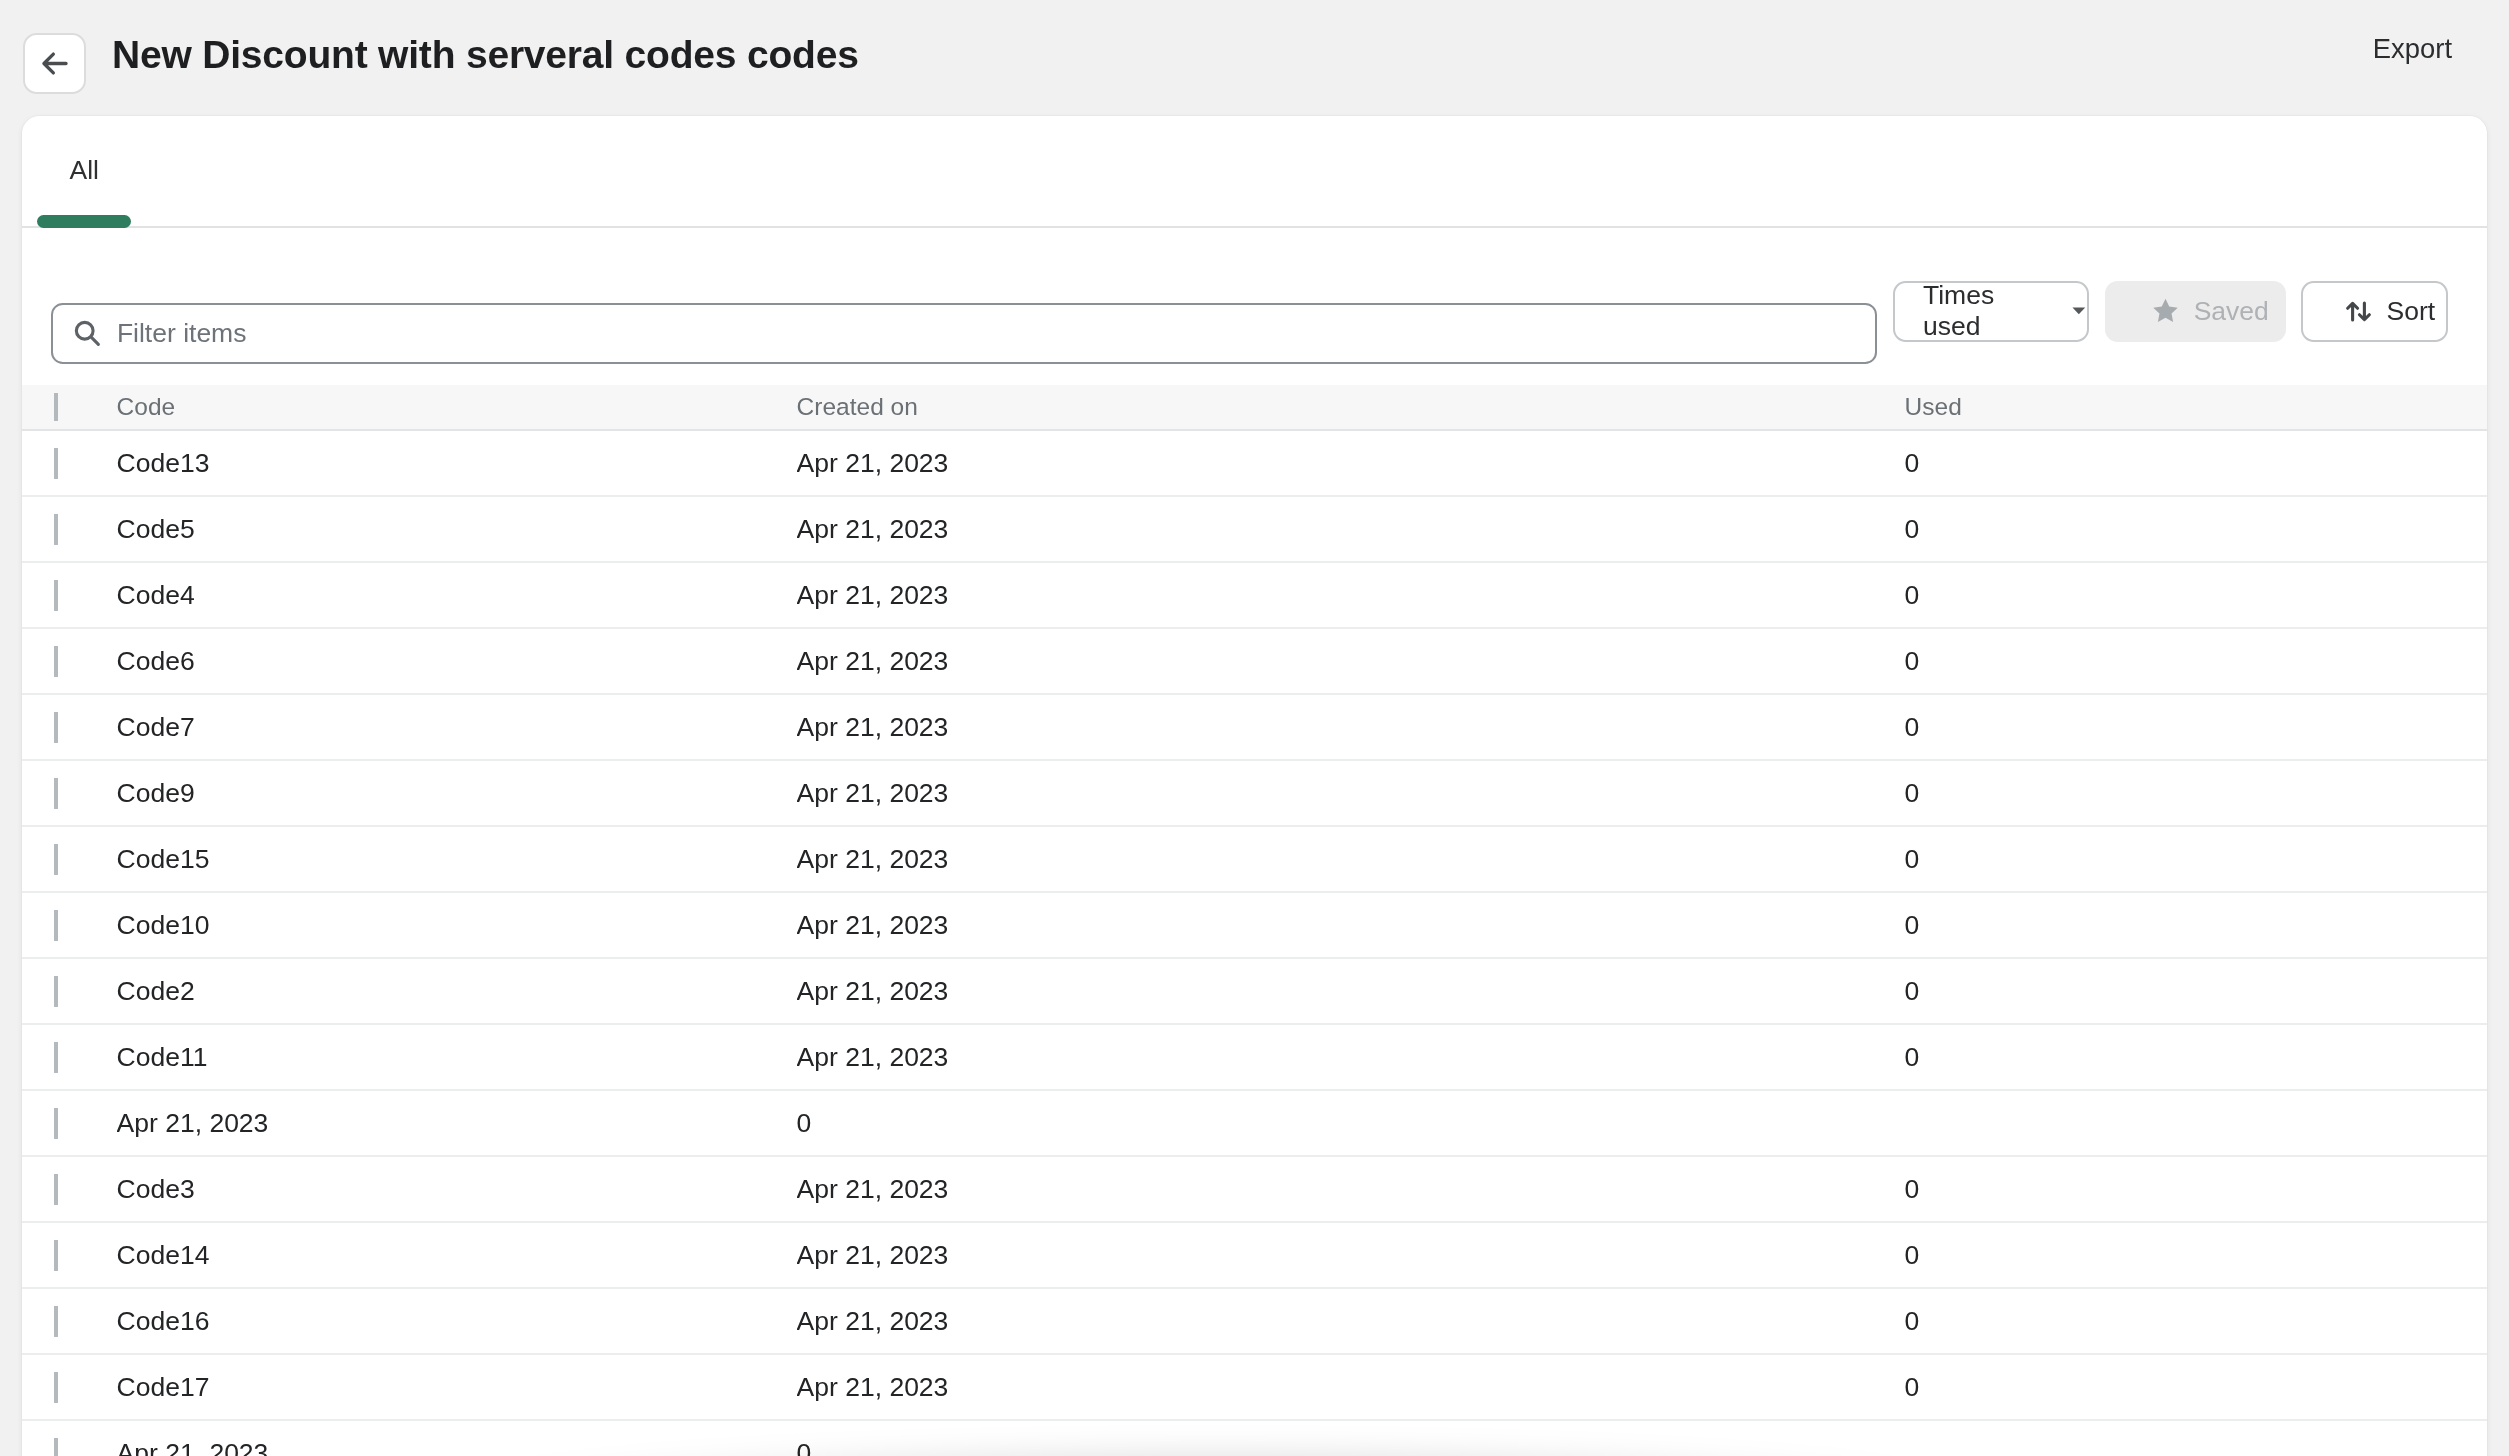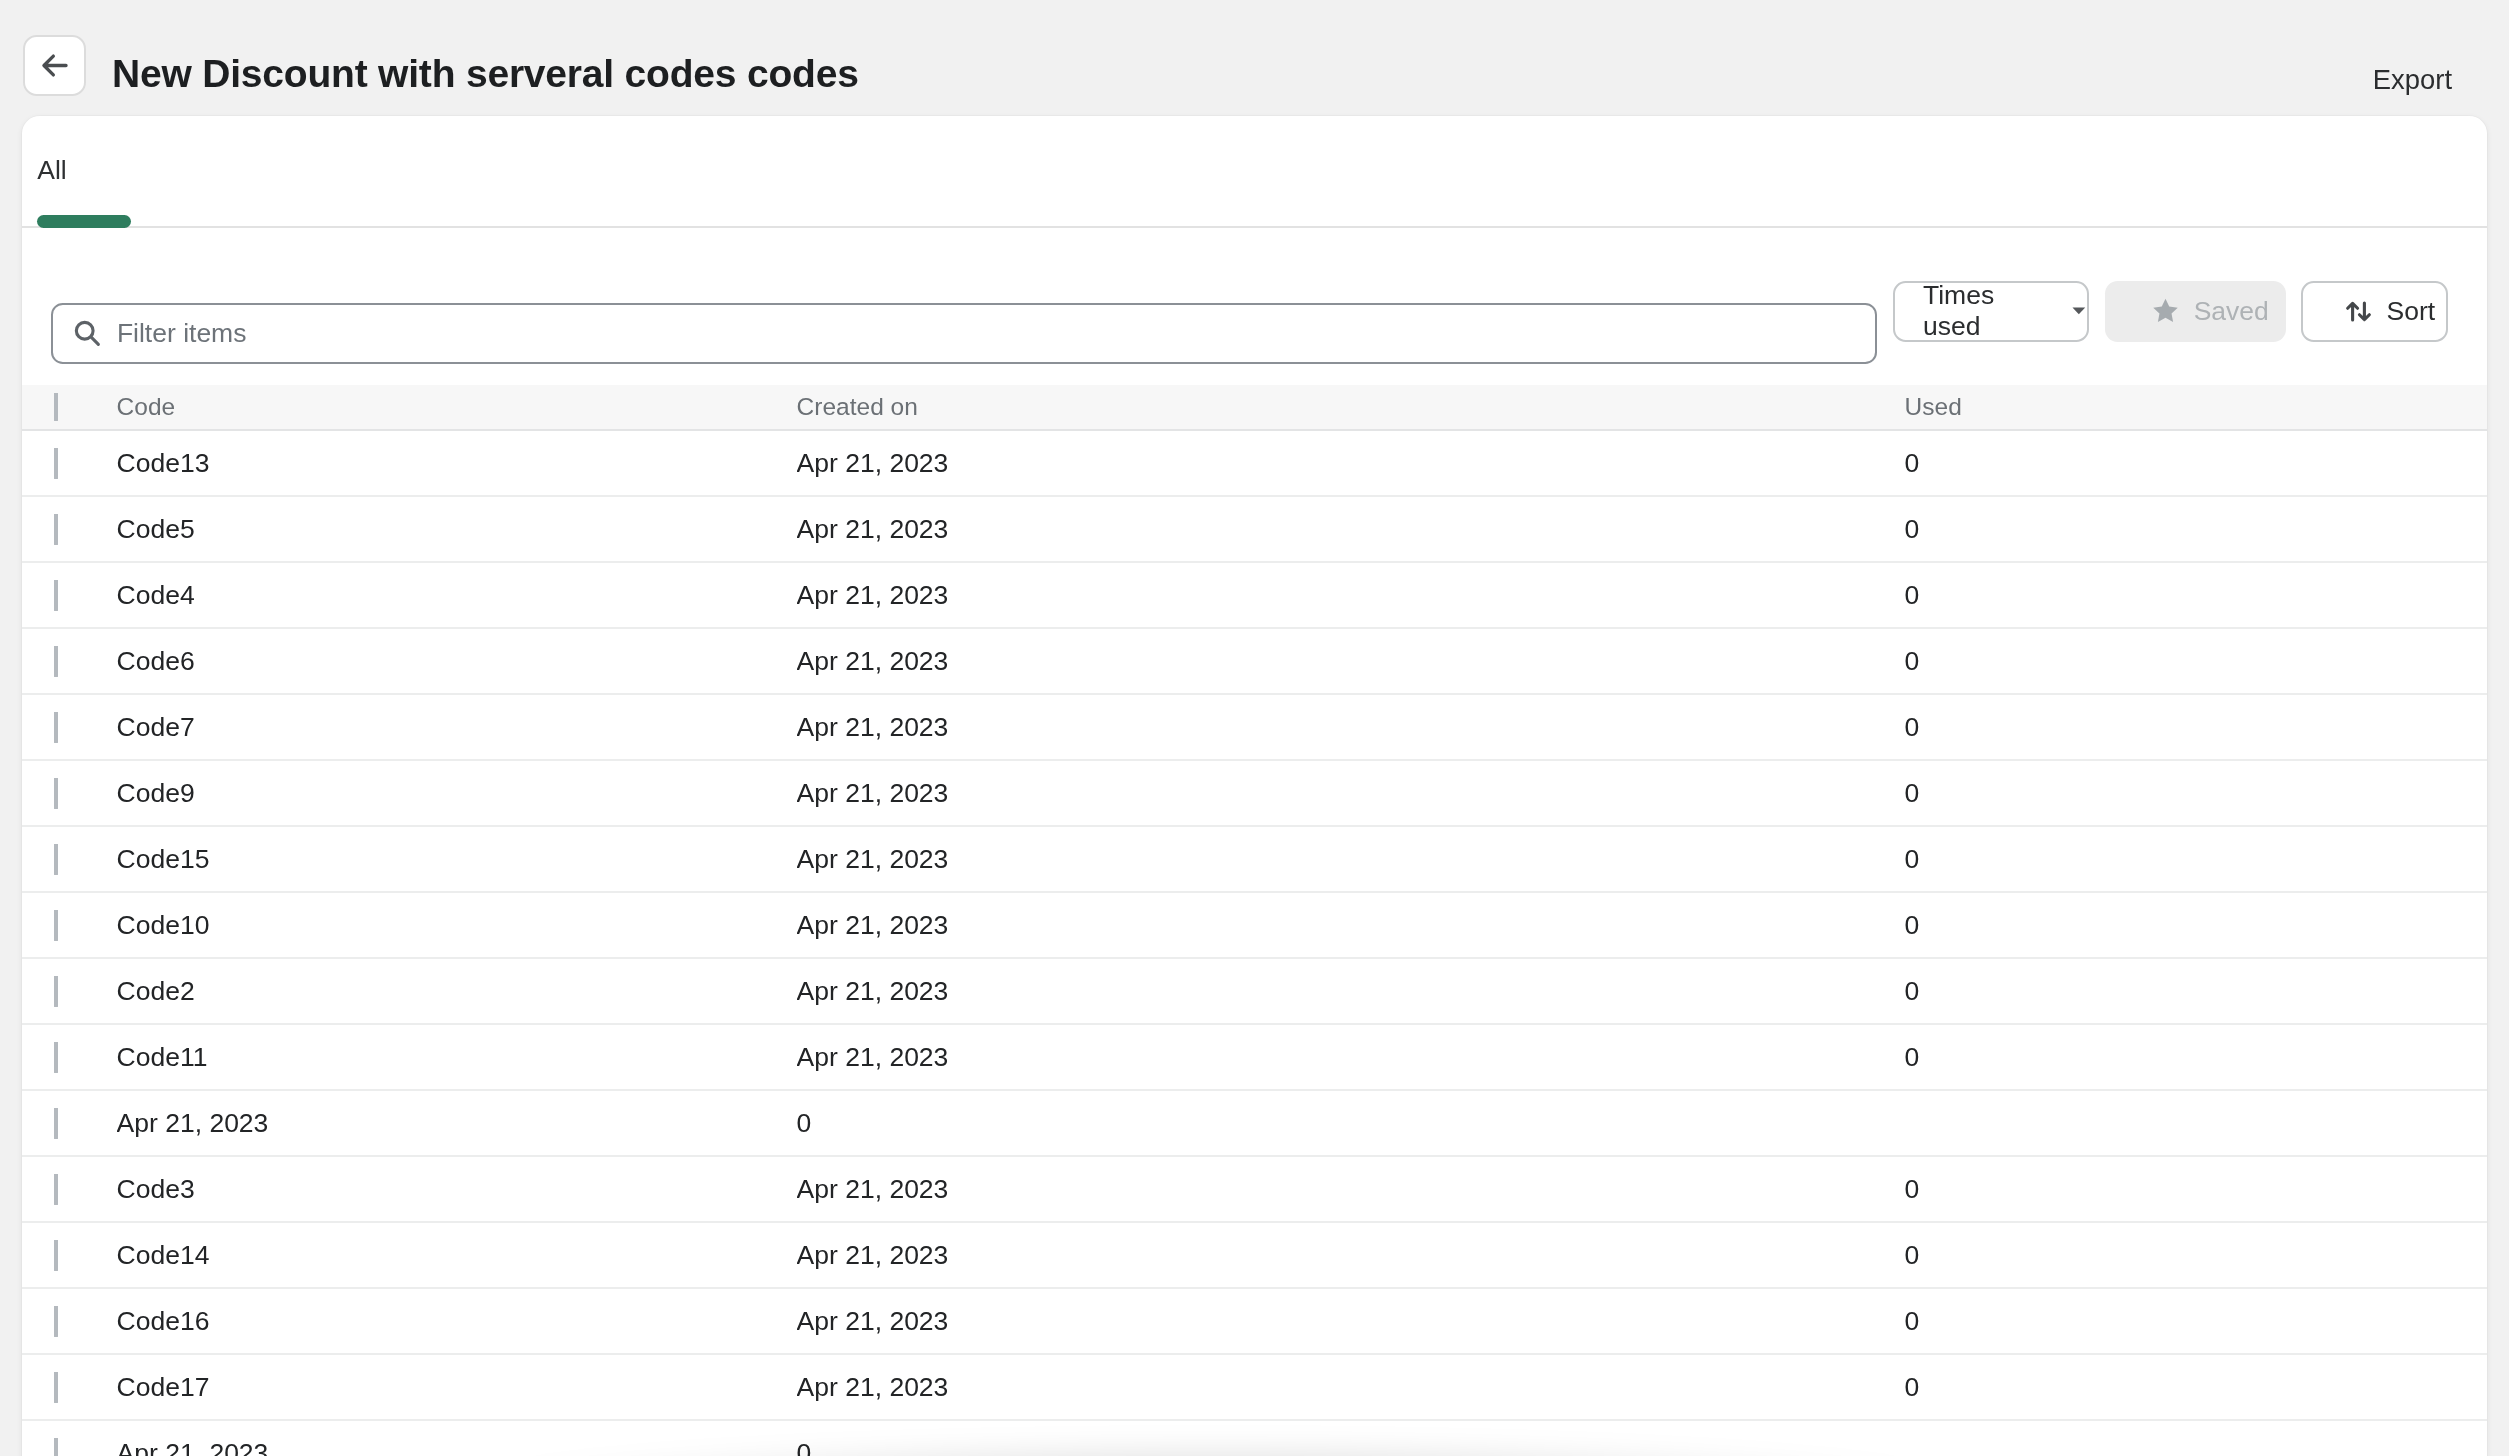--- a/index.html
+++ b/index.html
@@ -7,21 +7,21 @@
   body {
     position:relative;
     overflow:hidden;
     background:#f1f1f1;
     font-family:"Liberation Sans", sans-serif;
     color:#222426;
   }
 
   
   .page-header {
-    display:flex; align-items:flex-end;
+    display:flex; align-items:flex-start;
     padding:33px 57px 0 22.5px;
     height:96px;
   }
   .back-btn {
     width:63px; height:61px;
     background:#ffffff;
     border:2px solid #dcdcdc;
     border-radius:13.7px;
     display:flex; align-items:center; justify-content:center;
     cursor:pointer;
@@ -53,21 +53,21 @@
   
   .tabs {
     height:112px;
     border-bottom:2px solid #e2e2e2;
     display:flex; align-items:center;
     padding:0 15.7px;
   }
   .tab {
     position:relative;
     width:94px; height:100%;
-    display:flex; align-items:center; justify-content:flex-start;
+    display:flex; align-items:center; justify-content:center;
     font-size:26.5px; font-weight:500;
     color:#2e3032;
     cursor:pointer;
   }
   .tab .underline {
     position:absolute;
     left:0; right:0; bottom:-2px;
     height:12.7px;
     border-radius:6.9px;
   }

